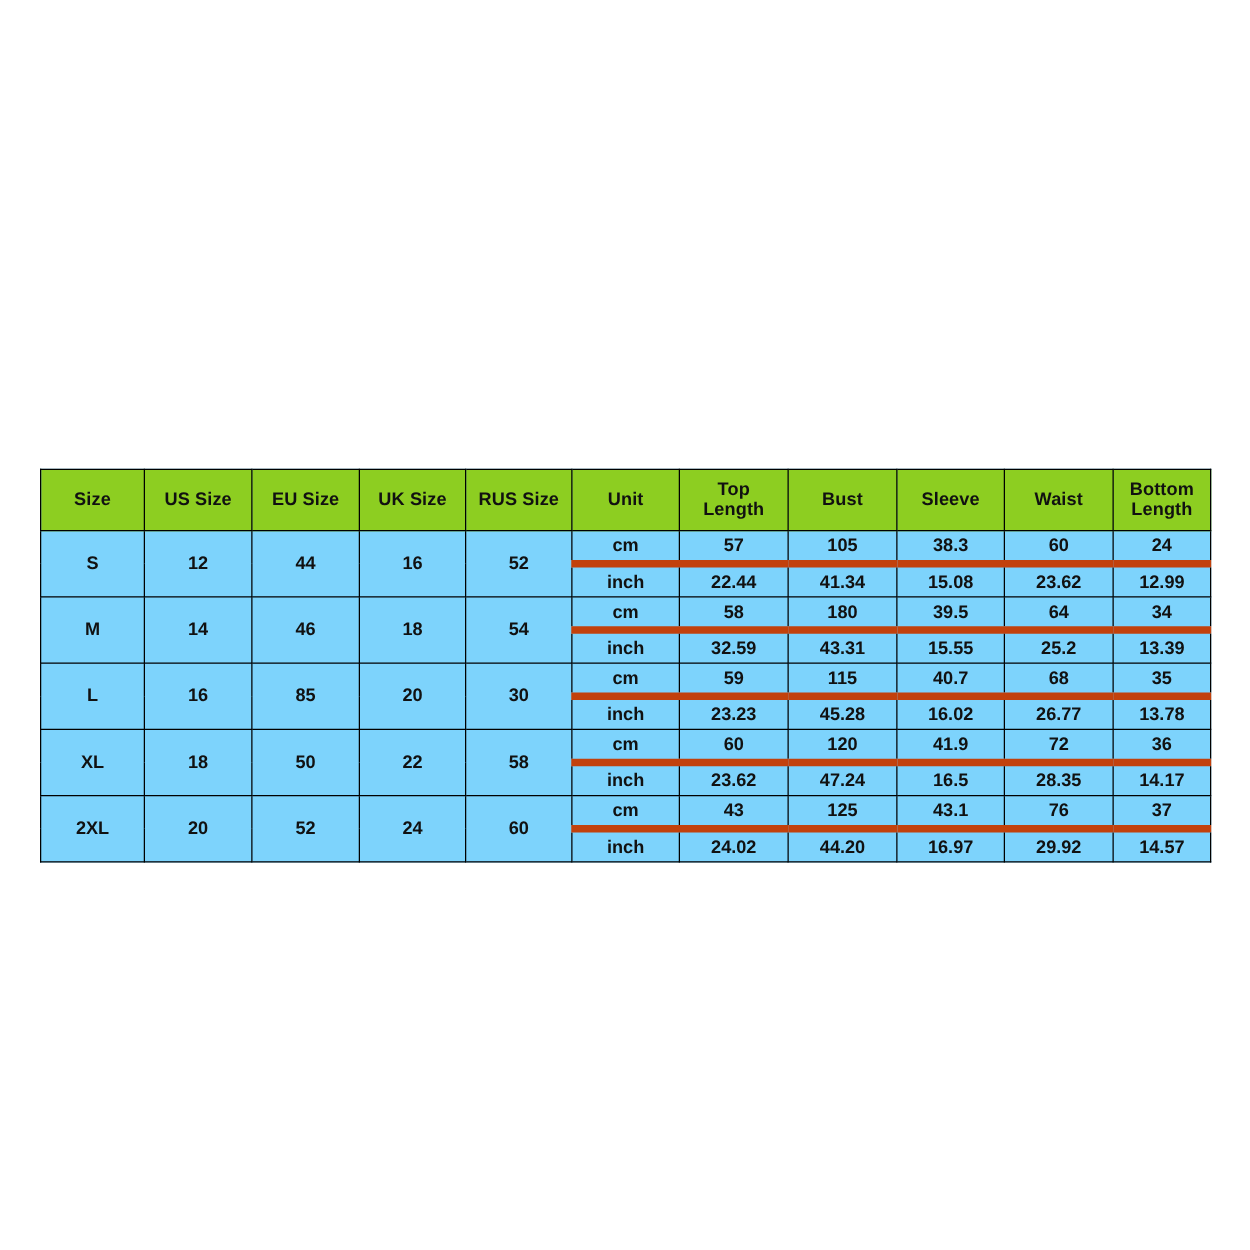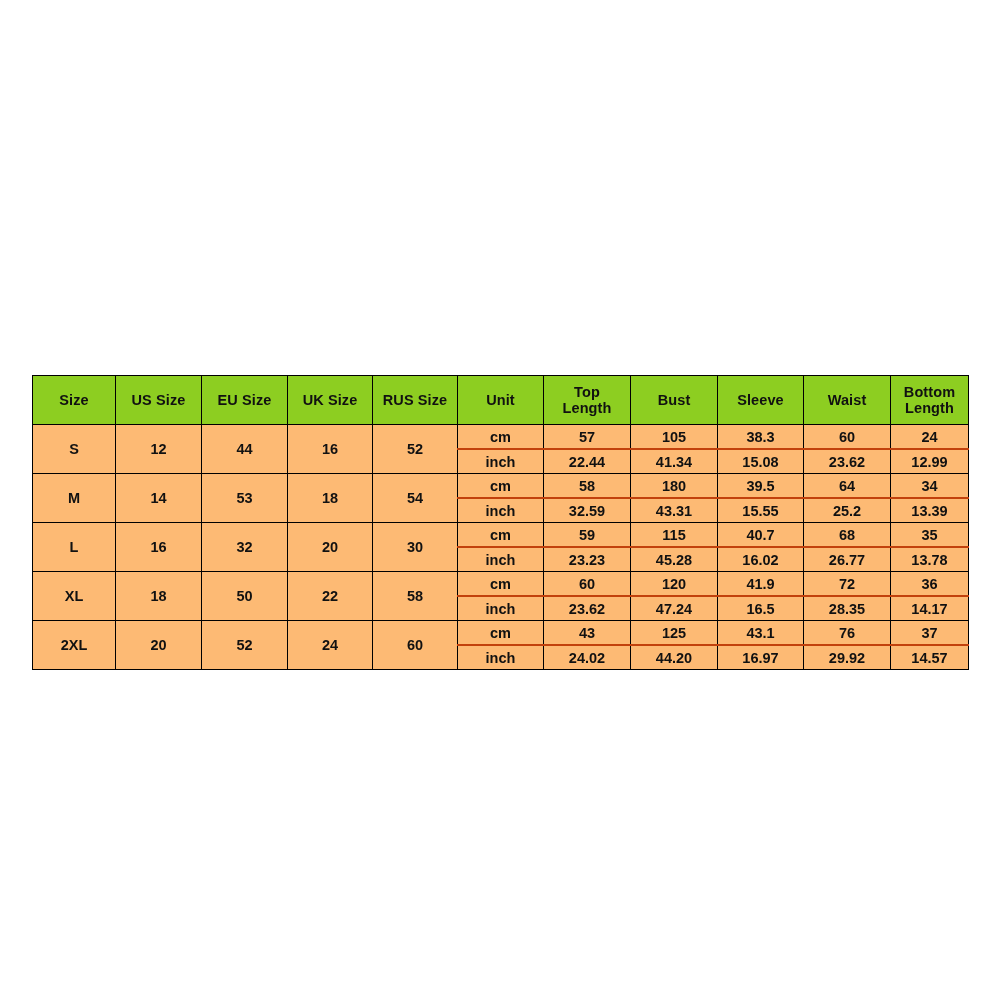--- a/index.html
+++ b/index.html
@@ -19,21 +19,21 @@
     position: absolute;
     left: 32px;
     top: 375px;
     width: 936px;
   }
 
   table.size-chart {
     border-collapse: collapse;
     table-layout: fixed;
     width: 936px;
-    background: #fdba74;
+    background: #7dd3fc;
   }
 
   table.size-chart th,
   table.size-chart td {
     border: 1px solid #000000;
     text-align: center;
     vertical-align: middle;
     font-weight: bold;
     color: #111111;
     padding: 0;
@@ -70,21 +70,21 @@
   col.c-unit   { width: 86px; }
   col.c-toplen { width: 87px; }
   col.c-bust   { width: 87px; }
   col.c-sleeve { width: 86px; }
   col.c-waist  { width: 87px; }
   col.c-botlen { width: 78px; }
 
   
   tr.unit-cm td.val,
   tr.unit-cm td.unit {
-    border-bottom: 2px solid #c2410c;
+    border-bottom: 6px solid #c2410c;
   }
 </style>
 </head>
 <body>
 
 <div id="size-chart-wrap">
   <table class="size-chart">
     <colgroup>
       <col class="c-size">
         <col class="c-us">
@@ -157,21 +157,21 @@
         <td class="val">22.44</td>
         <td class="val">41.34</td>
         <td class="val">15.08</td>
         <td class="val">23.62</td>
         <td class="val">12.99</td>
       </tr>
 
       <tr class="unit-cm">
         <td class="grp" rowspan="2">M</td>
         <td class="grp" rowspan="2">14</td>
-        <td class="grp" rowspan="2">53</td>
+        <td class="grp" rowspan="2">46</td>
         <td class="grp" rowspan="2">18</td>
         <td class="grp" rowspan="2">54</td>
         <td class="unit">cm</td>
         <td class="val">58</td>
         <td class="val">180</td>
         <td class="val">39.5</td>
         <td class="val">64</td>
         <td class="val">34</td>
       </tr>
       <tr>
@@ -179,21 +179,21 @@
         <td class="val">32.59</td>
         <td class="val">43.31</td>
         <td class="val">15.55</td>
         <td class="val">25.2</td>
         <td class="val">13.39</td>
       </tr>
 
       <tr class="unit-cm">
         <td class="grp" rowspan="2">L</td>
         <td class="grp" rowspan="2">16</td>
-        <td class="grp" rowspan="2">32</td>
+        <td class="grp" rowspan="2">85</td>
         <td class="grp" rowspan="2">20</td>
         <td class="grp" rowspan="2">30</td>
         <td class="unit">cm</td>
         <td class="val">59</td>
         <td class="val">115</td>
         <td class="val">40.7</td>
         <td class="val">68</td>
         <td class="val">35</td>
       </tr>
       <tr>

